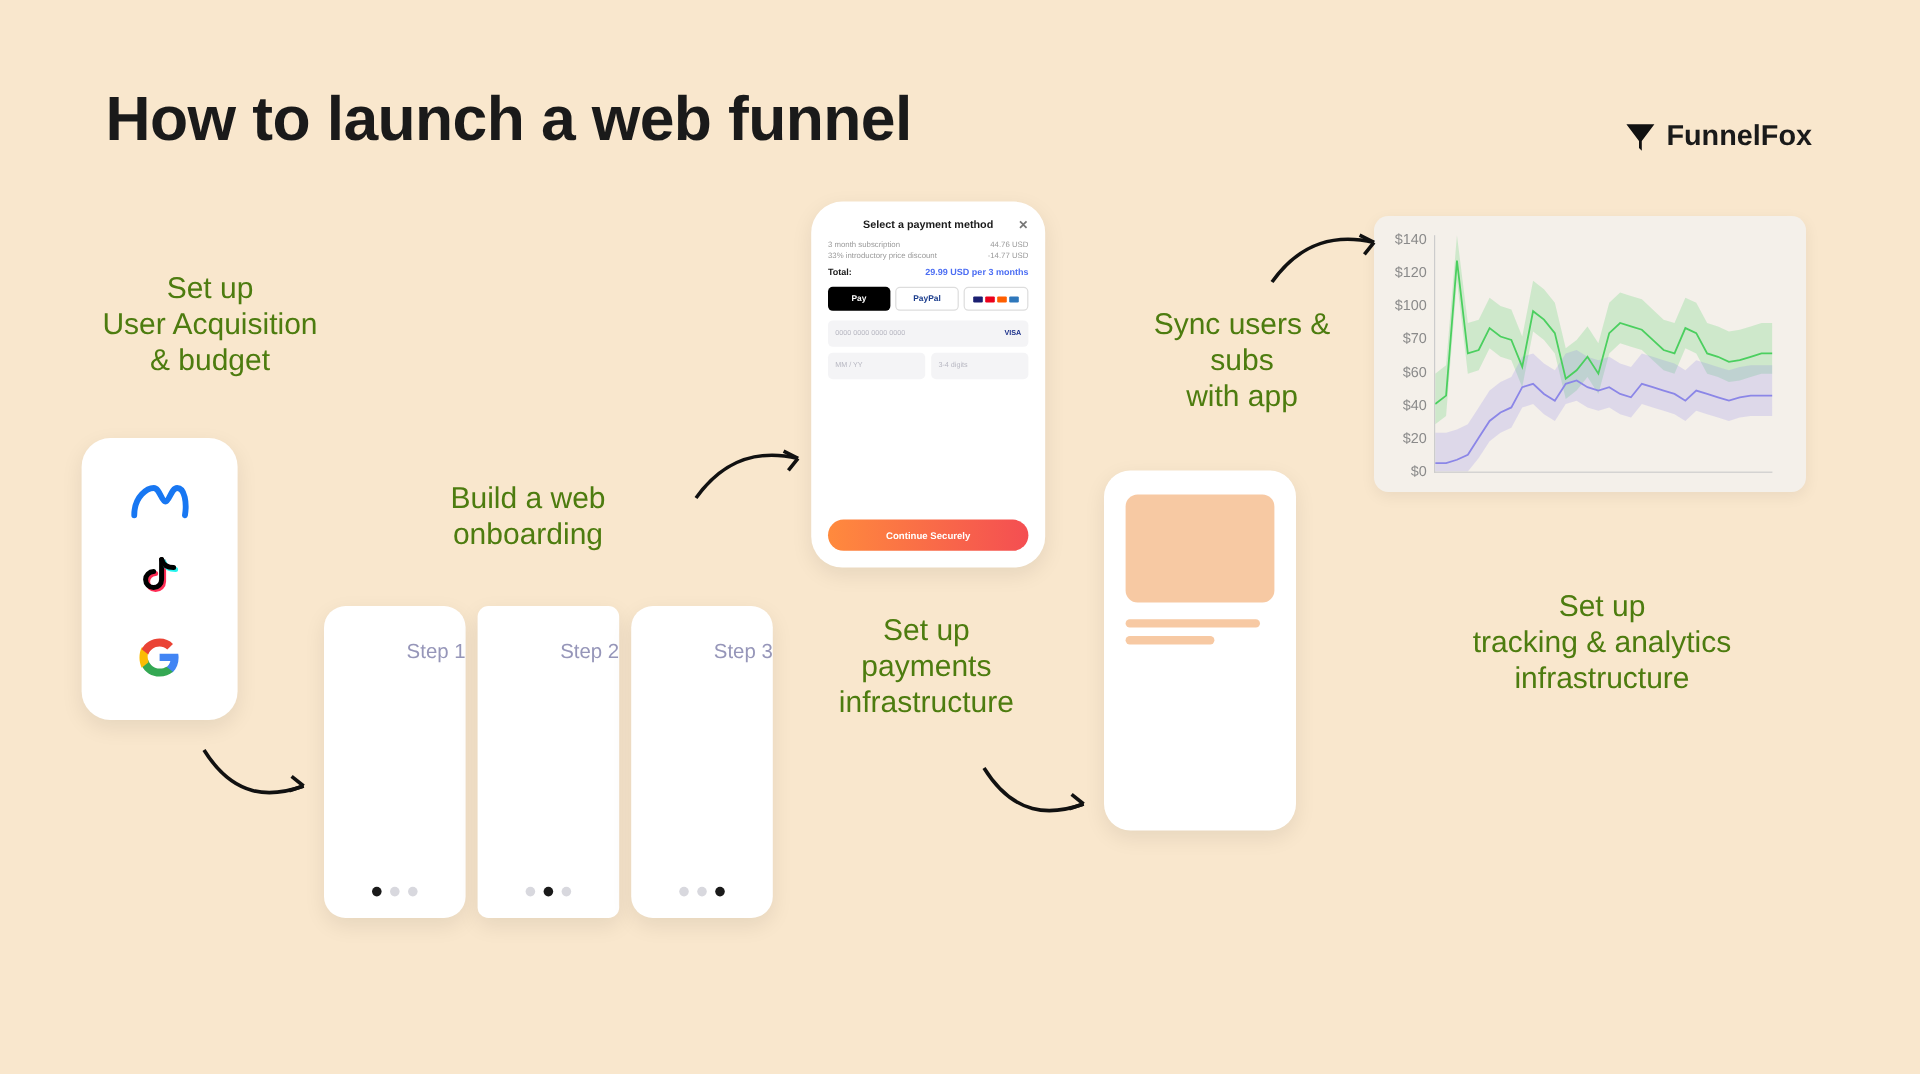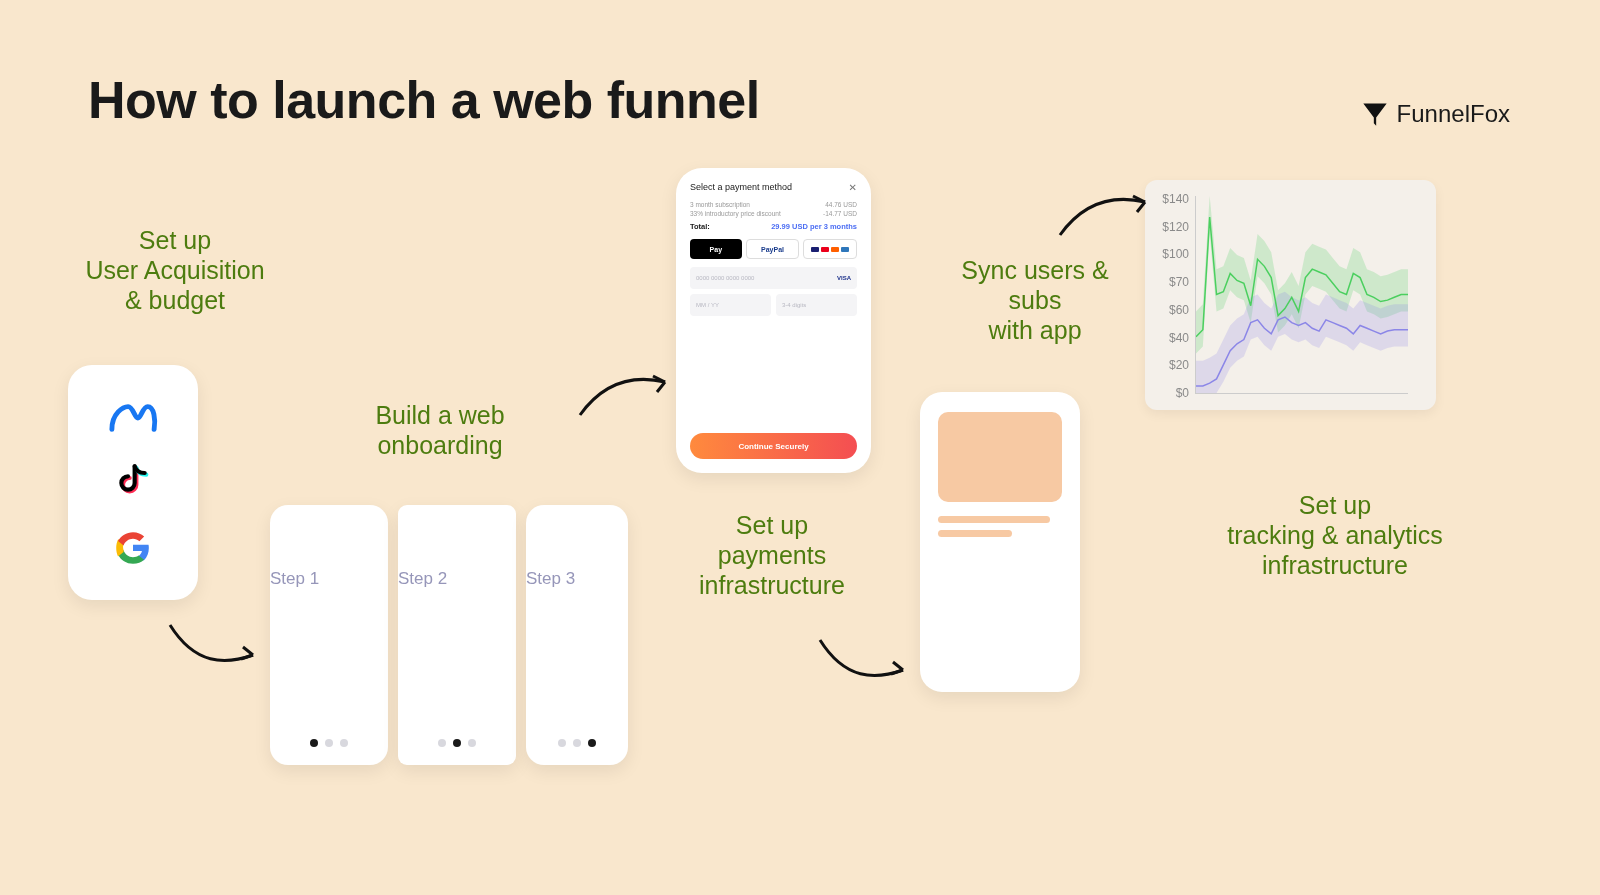--- a/index.html
+++ b/index.html
@@ -21,21 +21,21 @@
     letter-spacing: -0.5px;
   }
   .brand {
     position: absolute;
     right: 90px;
     top: 100px;
     display: flex;
     align-items: center;
     gap: 8px;
     font-size: 24px;
-    font-weight: 400;
+    font-weight: 700;
   }
   .brand svg { width: 28px; height: 28px; }
 
   .caption {
     position: absolute;
     font-size: 25px;
     font-weight: 400;
     text-align: center;
     line-height: 1.2;
     color: #4d7c0f;
@@ -61,41 +61,41 @@
     width: 130px; height: 235px;
     display: flex; flex-direction: column;
     align-items: center; justify-content: space-around;
     padding: 20px 0;
   }
   #card-ua .icon { width: 52px; height: 52px; display:flex; align-items:center; justify-content:center; }
 
   
   #card-step1 { left: 270px; top: 505px; width: 118px; height: 260px; border-radius: 18px; }
   #card-step2 { left: 398px; top: 505px; width: 118px; height: 260px; border-radius: 9px; }
-  #card-step3 { left: 526px; top: 505px; width: 102px; height: 260px; border-radius: 18px; }
+  #card-step3 { left: 526px; top: 505px; width: 118px; height: 260px; border-radius: 18px; }
   .step-label {
-    text-align: left; margin-top: 64px;
+    text-align: right; margin-top: 28px;
     color: #9696b9; font-size: 17px; font-weight: 500;
   }
   .dots {
     position: absolute; bottom: 18px; left: 0; right: 0;
     display: flex; justify-content: center; gap: 7px;
   }
   .dot { width: 8px; height: 8px; border-radius: 50%; background: #d8d8de; }
   .dot.active { background: #1a1a1a; }
 
   
   #card-pay {
     left: 676px; top: 168px;
     width: 195px; height: 305px;
     border-radius: 26px;
     padding: 14px 14px;
     display: flex; flex-direction: column;
   }
-  .pay-head { font-size: 9px; font-weight: 400; text-align:left; margin-bottom:8px; position:relative; }
+  .pay-head { font-size: 9px; font-weight: 700; text-align:center; margin-bottom:8px; position:relative; }
   .pay-head .x { position:absolute; right:0; top:0; font-size:10px; color:#777; }
   .pay-row { display:flex; justify-content:space-between; font-size:6.5px; color:#999; margin:1px 0; }
   .pay-total { display:flex; justify-content:space-between; font-size:7.5px; font-weight:700; margin-top:4px; margin-bottom:8px;}
   .pay-total .price { color:#4b6df3;text-align:center; }
   .pay-btns { display:flex; gap:4px; margin-bottom:8px; }
   .pay-btn { flex:1; height:20px; border-radius:4px; display:flex; align-items:center; justify-content:center; font-size:7px; font-weight:600; }
   .pay-btn.apple { background:#000; color:#fff; }
   .pay-btn.pp { background:#fff; border:1px solid #ddd; color:#1a3c8c; }
   .pay-btn.cards { background:#fff; border:1px solid #ddd; display:flex; gap:2px; align-items:center; justify-content:center;}
   .pay-btn.cards span{ width:8px; height:5px; border-radius:1px;}
@@ -116,21 +116,21 @@
     border-radius: 22px;
     padding: 20px 18px;
   }
   #card-sync .img-ph { width:100%; height:90px; background:#f7c9a3; border-radius:10px; margin-bottom:14px; }
   #card-sync .line { height:7px; background:#f7c9a3; border-radius:4px; margin:7px 0; }
   #card-sync .line.l1{width:90%;} #card-sync .line.l2{width:60%;}
 
   
   #card-chart {
     left: 1145px; top: 180px;
-    width: 291px; height: 230px;
+    width: 360px; height: 230px;
     border-radius: 12px;
     background: #f4f0ea;
     box-shadow: 0 4px 12px rgba(0,0,0,0.06);
     padding: 12px 28px 10px 10px;
   }
   .chart-wrap { position:relative; width:100%; height:100%; }
   .ylabels { position:absolute; left:0; top:0; bottom:0; width:34px;
     display:flex; flex-direction:column; justify-content:space-between;
     font-size:12px; color:#8a8a8a; text-align:right; }
   .plot { position:absolute; left:40px; right:0; top:4px; bottom:6px;

